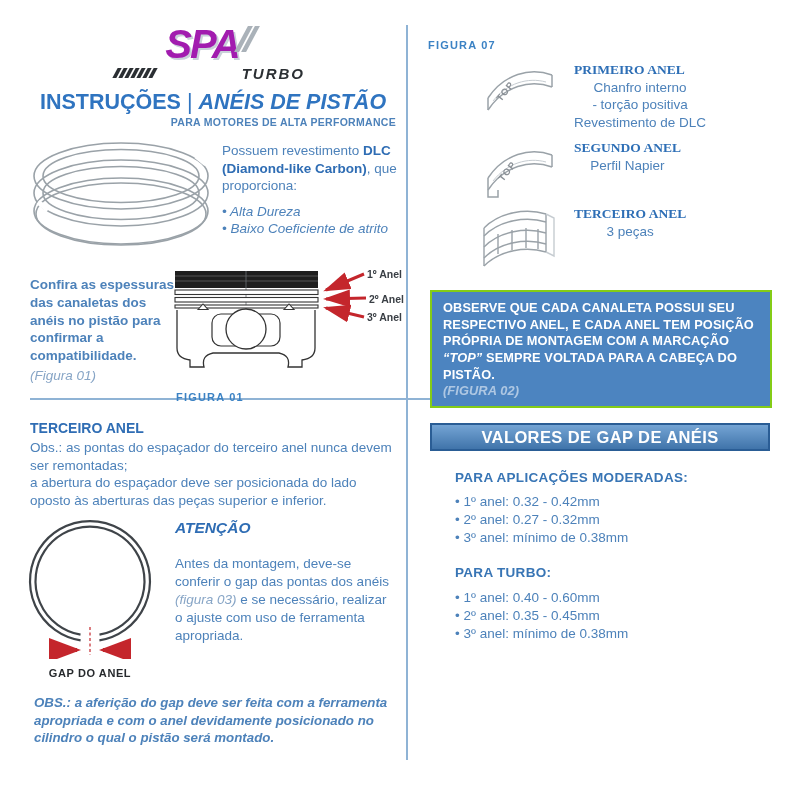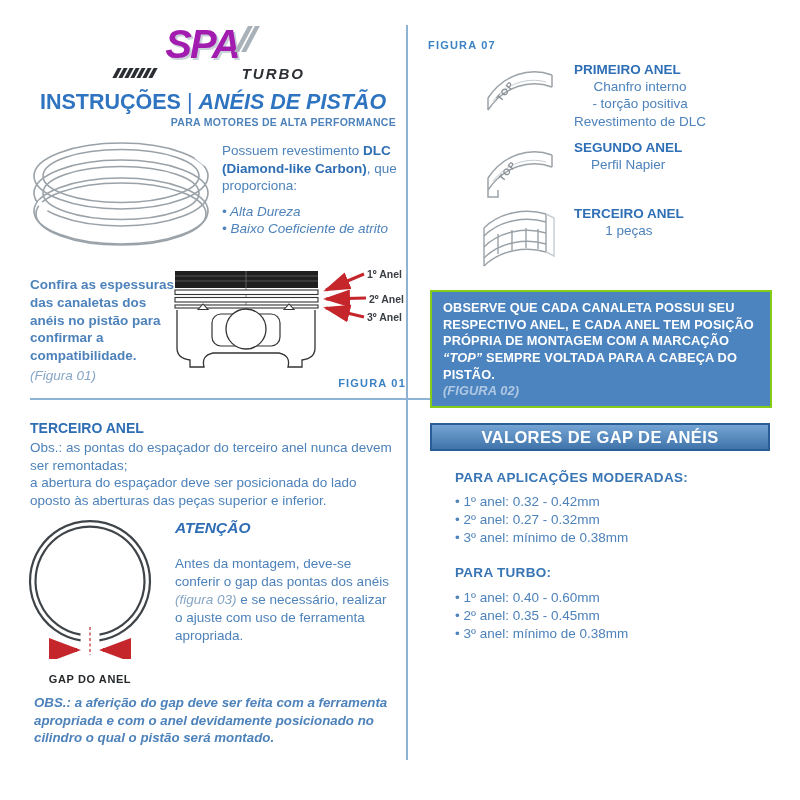--- a/index.html
+++ b/index.html
@@ -35,29 +35,29 @@
   .coating-bullets div::before{content:"• ";}
 
   
   .groove-check{position:absolute;left:30px;top:276px;width:152px;font-size:13.5px;line-height:1.32;}
   .groove-check .gc-bold{font-weight:bold;}
   .gc-ref{font-style:italic;color:#87a5c6;margin-top:2px;}
 
   
   .figure01{position:absolute;left:172px;top:262px;width:234px;}
   .fig-caption{font-size:11px;font-weight:bold;color:#3b82c4;letter-spacing:1.2px;}
-  .figure01 .fig-caption{margin-left:4px;margin-top:3px;text-align:right;}
+  .figure01 .fig-caption{margin-left:4px;margin-top:17px;}
   svg text.ring-label{font-family:"Liberation Sans",sans-serif;font-size:10.5px;font-weight:bold;fill:#3a3f45;}
   svg text.top-mark{font-family:"Liberation Sans",sans-serif;font-size:9.5px;font-weight:bold;fill:#8a9096;letter-spacing:1px;}
 
   
   .fig02-caption{position:absolute;left:428px;top:39px;}
   .fig02-row{position:absolute;display:flex;gap:14px;width:310px;}
   .fig02-row .ring-art{flex:0 0 auto;}
-  .ring-title{font-size:13.5px;font-weight:bold;color:#2e6fb6;margin-bottom:1px;}
+  .ring-title{font-size:13.5px;font-weight:bold;color:#2e6fb6;margin-bottom:1px;font-family:Liberation Serif, serif;}
   .ring-line{font-size:13.5px;line-height:1.28;text-align:center;}
   .row1{left:480px;top:62px;}
   .row2{left:480px;top:140px;}
   .row3{left:474px;top:206px;}
 
   
   .observe-box{position:absolute;left:430px;top:290px;width:316px;background:#4c84c0;
                border:2px solid #84cc16;padding:8px 11px 6px;color:#fff;
                font-size:12.8px;font-weight:bold;line-height:1.3;letter-spacing:0.1px;}
   .observe-box .ob-mark{font-style:italic;}
@@ -75,21 +75,21 @@
   .mod-list{left:455px;top:493px;}
   .turbo-heading{left:455px;top:565px;}
   .turbo-list{left:455px;top:589px;}
 
   
   .third-title{position:absolute;left:30px;top:420px;font-size:14px;font-weight:bold;color:#2f6db4;}
   .third-body{position:absolute;left:30px;top:439px;width:368px;font-size:13.5px;line-height:1.3;}
 
   
   .gap-figure{position:absolute;left:10px;top:509px;width:160px;text-align:center;}
-  .gap-label{font-size:11px;font-weight:bold;color:#26292c;letter-spacing:0.6px;margin-top:10px;}
+  .gap-label{font-size:11px;font-weight:bold;color:#26292c;letter-spacing:0.6px;margin-top:4px;}
 
   
   .attention-title{position:absolute;left:175px;top:519px;font-size:15.5px;font-weight:bold;font-style:italic;color:#2f6db4;}
   .attention-body{position:absolute;left:175px;top:555px;width:218px;font-size:13.5px;line-height:1.33;}
   .attention-body .at-ref{font-style:italic;color:#87a5c6;}
 
   
   .footnote{position:absolute;left:34px;top:694px;width:382px;font-size:13.3px;font-weight:bold;
             font-style:italic;line-height:1.32;}
 </style>
@@ -234,21 +234,21 @@
         <line x1="72" y1="8" x2="72" y2="46"></line>
         <line x1="24" y1="28" x2="24" y2="48"></line>
         <line x1="38" y1="24" x2="38" y2="44"></line>
         <line x1="52" y1="22" x2="52" y2="42"></line>
         <line x1="64" y1="23" x2="64" y2="43"></line>
         <path d="M72,8 L80,12 L80,50 L72,46" stroke="#c6ccd1"></path>
       </g>
     </svg>
     <div>
       <div class="ring-title">TERCEIRO ANEL</div>
-      <div class="ring-line">1 peças</div>
+      <div class="ring-line">3 peças</div>
     </div>
   </div>
 
   <div class="observe-box">
     <span>OBSERVE QUE CADA CANALETA POSSUI SEU RESPECTIVO ANEL, E CADA ANEL TEM POSIÇÃO PRÓPRIA DE MONTAGEM COM A MARCAÇÃO </span><span class="ob-mark">“TOP”</span><span> SEMPRE VOLTADA PARA A CABEÇA DO PISTÃO.</span>
     <div class="ob-caption">(FIGURA 02)</div>
   </div>
 
   <div class="gap-header">
     <span>VALORES DE GAP DE ANÉIS</span>

